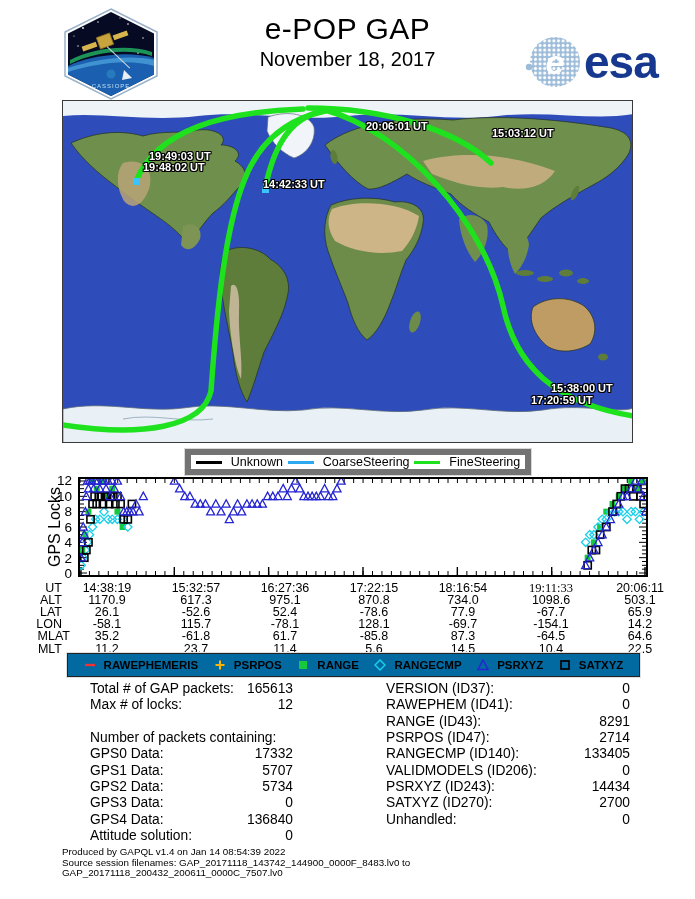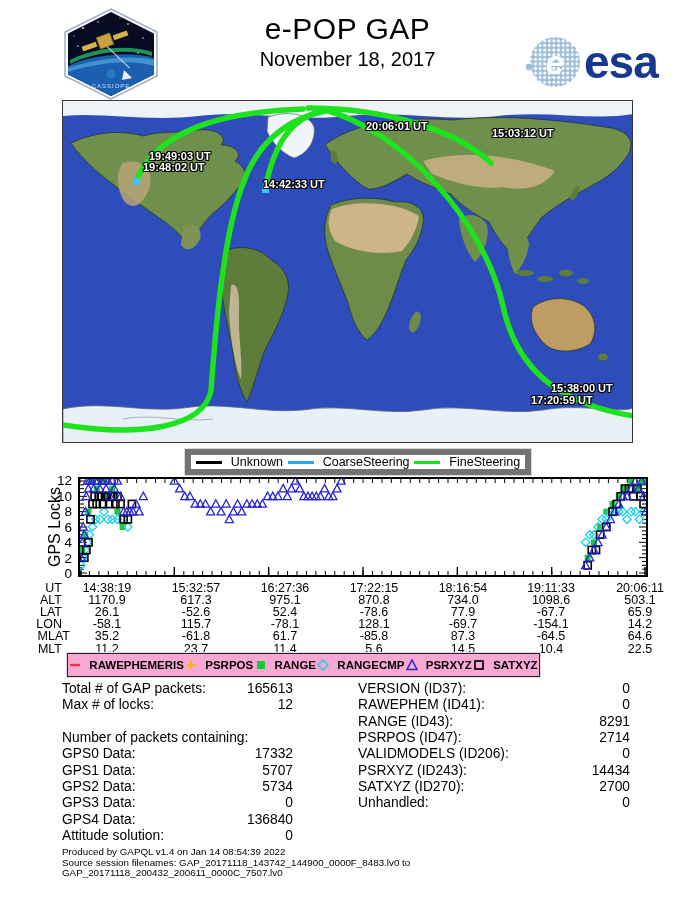--- a/index.html
+++ b/index.html
@@ -30,29 +30,29 @@
   .ytick { position:absolute; width:30px; text-align:right; font-size:13.5px; }
   .plot-frame { position:absolute; left:78px; top:477px; width:570px; height:100px; border:2px solid #000; background:#fff; }
   .plot-frame svg { position:absolute; left:0; top:0; }
 
   
   .ax-cell { position:absolute; font-size:12.5px; white-space:nowrap; }
   .ax-rowlab { text-align:right; width:58px; }
   .ax-val { width:90px; text-align:center; }
 
   
-  .marker-legend { position:absolute; left:67px; top:653px; width:473px; height:24px; border:1px solid #222; outline:1px solid #e0e0e0; display:flex; align-items:center; justify-content:space-evenly; background:#f9a8d4; }
+  .marker-legend { position:absolute; left:67px; top:653px; width:573px; height:24px; border:1px solid #222; outline:1px solid #e0e0e0; display:flex; align-items:center; justify-content:space-evenly; background:#0369a1; }
   .mk-item { display:flex; align-items:center; gap:8px; }
   .mk-label { font-size:11.5px; font-weight:bold; }
 
   
   .stats-col { position:absolute; font-size:13.8px; line-height:16.35px; }
   .stats-left { left:62px; top:681px; width:231px; }
   .stats-right { left:358px; top:681px; width:272px; }
-  .stat-row { display:flex; }
+  .stat-row { display:flex;margin-left:28px; }
   .stat-val { margin-left:auto; text-align:right; }
 
   
   .footer { position:absolute; left:62px; top:847px; font-size:9.8px; line-height:10.5px; }
 </style>
 </head>
 <body>
 
 <div class="patch">
   <svg width="106" height="92" viewBox="0 0 106 92">
@@ -538,21 +538,21 @@
     </svg>
 </div>
 
 <div id="axis-table">
     <div class="ax-cell ax-rowlab" style="left: 4px; top: 581px;">UT</div>
     <div class="ax-cell ax-val" style="left: 62px; top: 581px;">14:38:19</div>
     <div class="ax-cell ax-val" style="left: 151px; top: 581px;">15:32:57</div>
     <div class="ax-cell ax-val" style="left: 240px; top: 581px;">16:27:36</div>
     <div class="ax-cell ax-val" style="left: 329px; top: 581px;">17:22:15</div>
     <div class="ax-cell ax-val" style="left: 418px; top: 581px;">18:16:54</div>
-    <div class="ax-cell ax-val" style="left: 506px; top: 581px;">19:11:33</div>
+    <div class="ax-cell ax-val" style="left: 506px; top: 581px; font-family: Liberation Serif, serif;">19:11:33</div>
     <div class="ax-cell ax-val" style="left: 595px; top: 581px;">20:06:11</div>
     <div class="ax-cell ax-rowlab" style="left: 4px; top: 593.1px;">ALT</div>
     <div class="ax-cell ax-val" style="left: 62px; top: 593.1px;">1170.9</div>
     <div class="ax-cell ax-val" style="left: 151px; top: 593.1px;">617.3</div>
     <div class="ax-cell ax-val" style="left: 240px; top: 593.1px;">975.1</div>
     <div class="ax-cell ax-val" style="left: 329px; top: 593.1px;">870.8</div>
     <div class="ax-cell ax-val" style="left: 418px; top: 593.1px;">734.0</div>
     <div class="ax-cell ax-val" style="left: 506px; top: 593.1px;">1098.6</div>
     <div class="ax-cell ax-val" style="left: 595px; top: 593.1px;">503.1</div>
     <div class="ax-cell ax-rowlab" style="left: 4px; top: 605.2px;">LAT</div>
@@ -679,20 +679,24 @@
     </div>
     <div class="stat-row">
       <span>RANGE (ID43):</span>
       <span class="stat-val">8291</span>
     </div>
     <div class="stat-row">
       <span>PSRPOS (ID47):</span>
       <span class="stat-val">2714</span>
     </div>
     <div class="stat-row">
+      <span>RANGECMP (ID140):</span>
+      <span class="stat-val">133405</span>
+    </div>
+    <div class="stat-row">
       <span>VALIDMODELS (ID206):</span>
       <span class="stat-val">0</span>
     </div>
     <div class="stat-row">
       <span>PSRXYZ (ID243):</span>
       <span class="stat-val">14434</span>
     </div>
     <div class="stat-row">
       <span>SATXYZ (ID270):</span>
       <span class="stat-val">2700</span>

